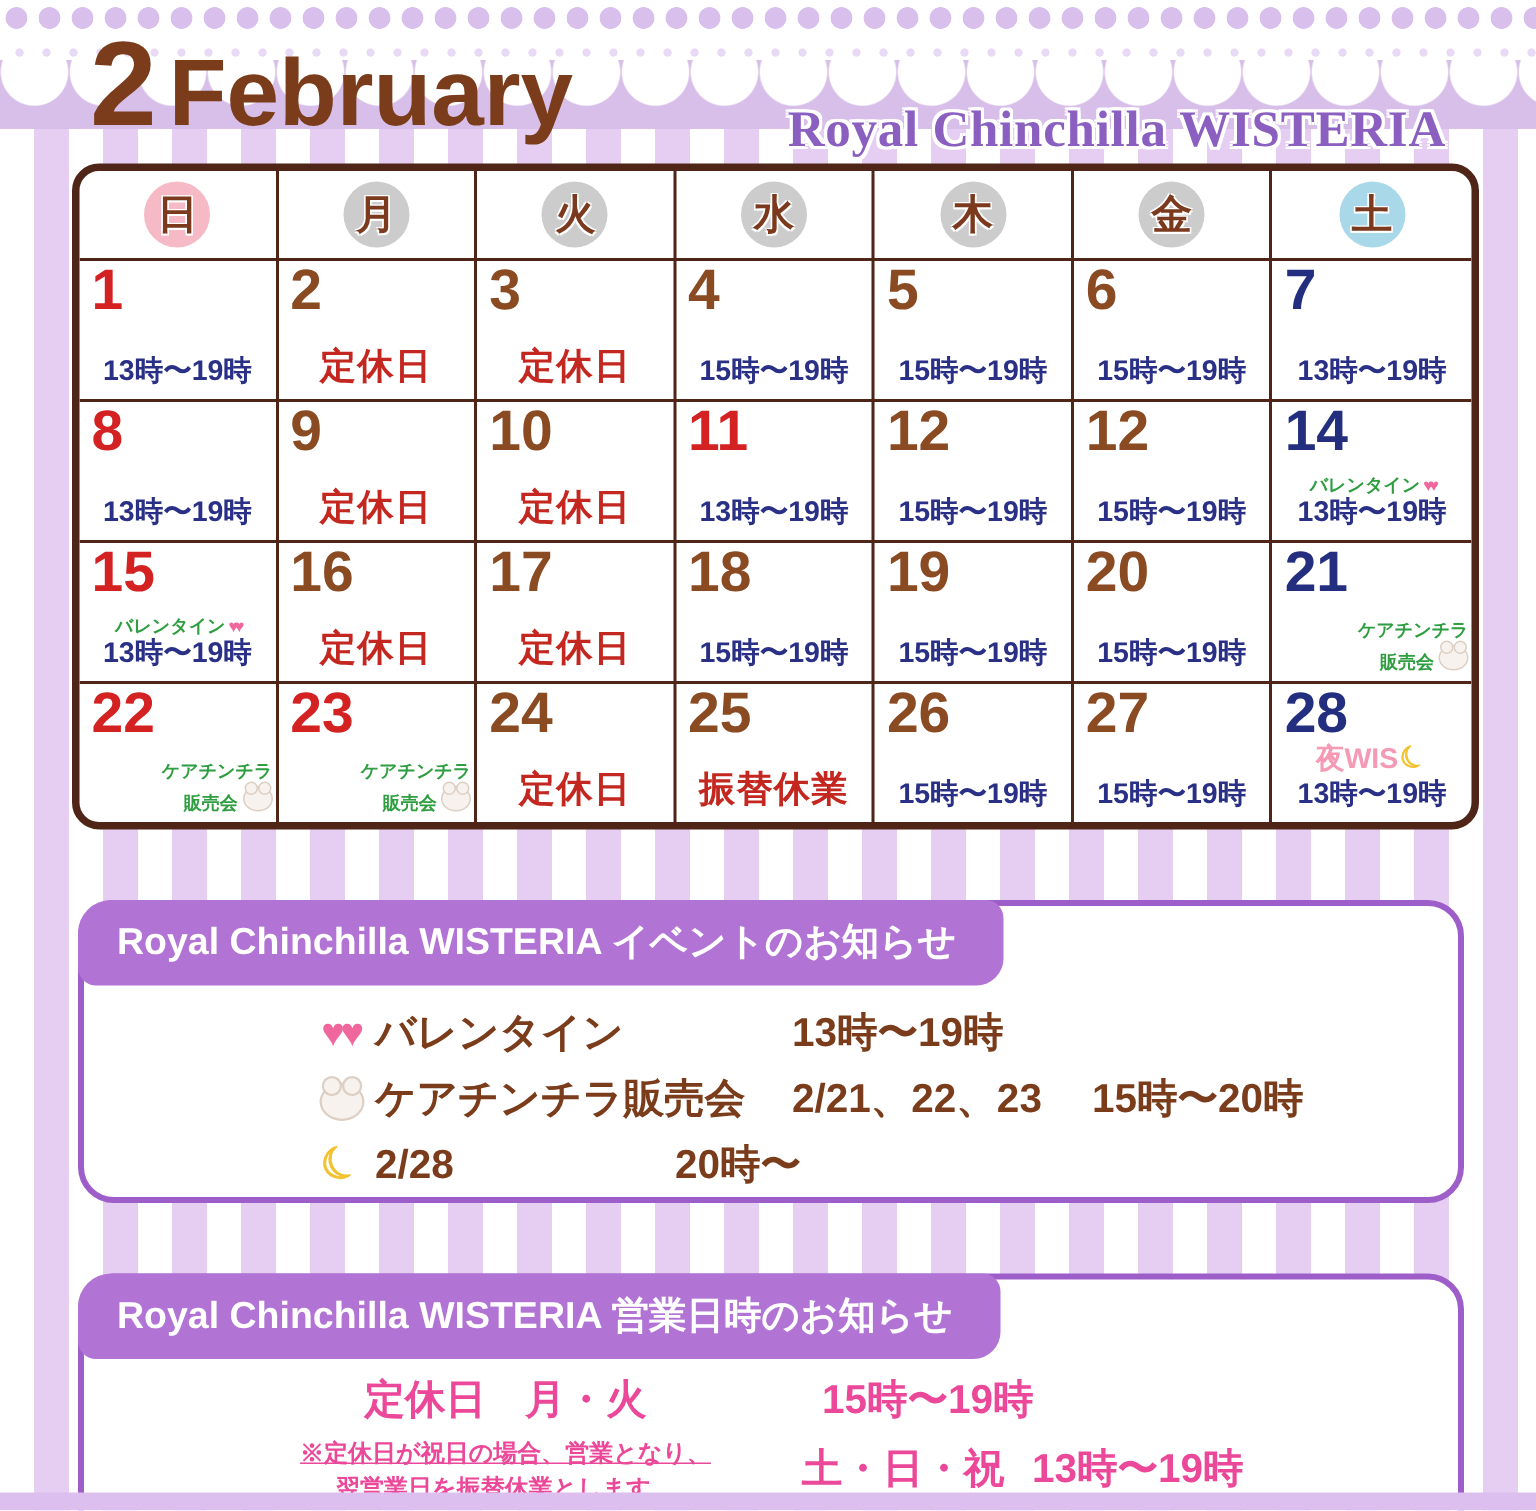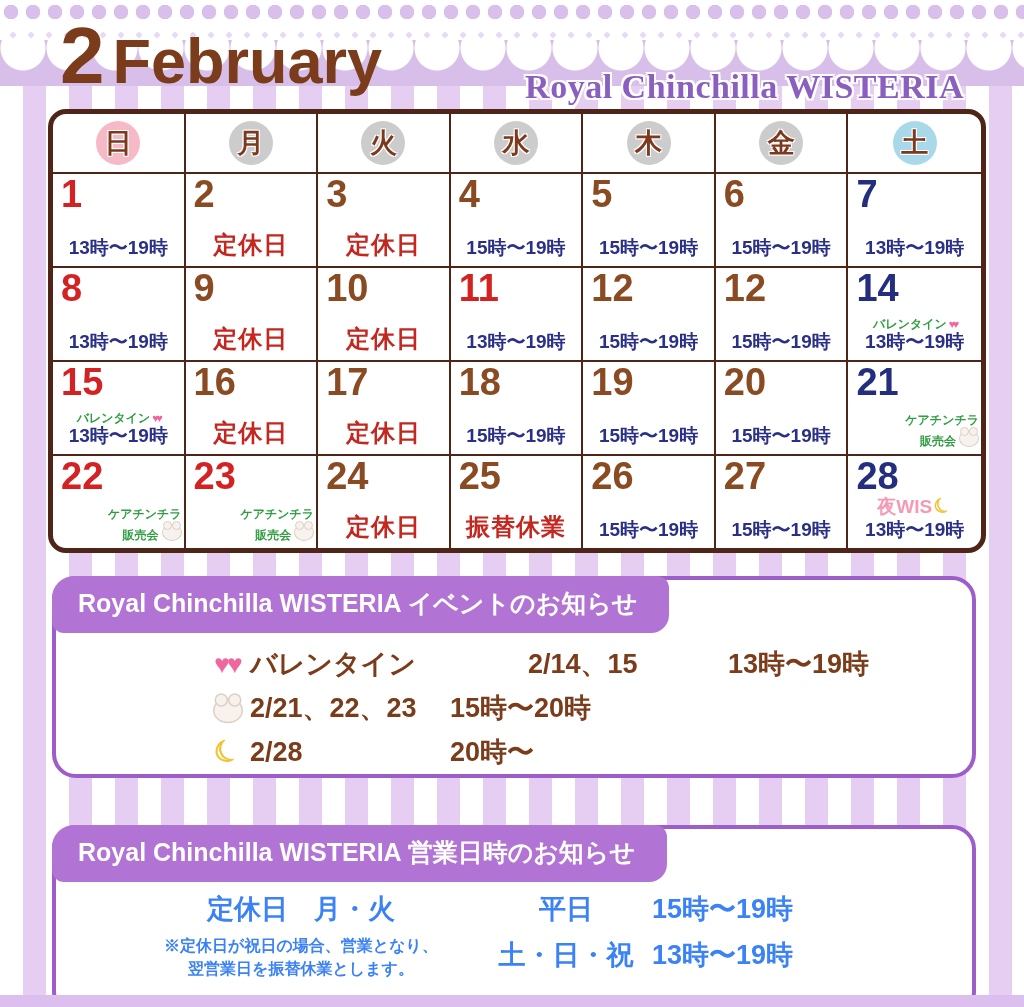--- a/index.html
+++ b/index.html
@@ -73,40 +73,40 @@
     width:18px; height:15px; background:#f7f2ed; border:1px solid #ddcfc3;
     border-radius:50%; position:relative; top:2px; margin-left:3px;
   }
   .icon-chinchilla::before, .icon-chinchilla::after {
     content:""; position:absolute; top:-4px; width:7px; height:7px;
     background:#f7f2ed; border:1px solid #ddcfc3; border-radius:50%;
   }
   .icon-chinchilla::before { left:0; } .icon-chinchilla::after { right:0; }
 
   
-  .box { position:absolute; left:52px; width:916px; background:#fff; border:4px solid #9d5ec9; border-radius:24px; }
+  .box { position:absolute; left:52px; width:916px; background:#fff; border:4px solid #9d5ec9; border-radius:24px;margin-top:24px; }
   .events-box { top:576px; height:194px; }
   .hours-box { top:825px; height:183px; }
   .box-header {
     position:absolute; top:-4px; left:-4px;
     background:#b274d4; color:#fff; font-weight:bold; font-size:25px;
     padding:11px 32px 13px 26px; border-radius:22px 12px 18px 12px; white-space:nowrap;
   }
   .event-rows { padding:66px 0 0 146px; color:#7a3c1a; font-weight:bold; font-size:27px; }
   .event-row { display:flex; align-items:center; margin-bottom:8px; }
   .ev-icon { width:48px; text-align:center; font-size:28px; }
   .ev-icon .icon-chinchilla { transform:scale(1.5); transform-origin:center; }
   .ev-name { width:278px; }
   .ev-dates { width:200px; }
 
-  .hours-content { display:flex; padding:62px 0 0 80px; color:#3b82f6; font-weight:bold; }
+  .hours-content { display:flex; padding:62px 0 0 116px; color:#ec4899; font-weight:bold; }
   .hours-left { width:330px; text-align:center; }
   .hours-big { font-size:27px; }
   .hours-big .sp { display:inline-block; width:26px; }
-  .hours-note { font-size:16px; margin-top:7px; line-height:1.45; }
+  .hours-note { font-size:16px; margin-top:7px; line-height:1.45;text-decoration:underline; }
   .hours-right { margin-left:30px; }
   .hours-line { display:flex; font-size:27px; margin-bottom:10px; }
   .hl-label { min-width:140px; text-align:center; }
   .hl-time { margin-left:16px; }
 </style>
 </head>
 <body>
 
 <div class="page">
   <div class="lace-band"></div>
@@ -328,25 +328,25 @@
         </div>
       </div>
   </div>
 
   <div class="box events-box">
     <div class="box-header">Royal Chinchilla WISTERIA  イベントのお知らせ</div>
     <div class="event-rows">
         <div class="event-row">
           <span class="ev-icon"><span class="icon icon-two-hearts">♥♥</span></span>
           <span class="ev-name">バレンタイン</span>
-          <span class="ev-dates">2/14、15</span>
           <span class="ev-time">13時〜19時</span>
         </div>
         <div class="event-row">
           <span class="ev-icon"><span class="icon icon-chinchilla"></span></span>
+          <span class="ev-name">ケアチンチラ販売会</span>
           <span class="ev-dates">2/21、22、23</span>
           <span class="ev-time">15時〜20時</span>
         </div>
         <div class="event-row">
           <span class="ev-icon"><span class="icon icon-crescent-moon">☾</span></span>
           <span class="ev-dates">2/28</span>
           <span class="ev-time">20時〜</span>
         </div>
       </div>
   </div>
@@ -358,21 +358,20 @@
         <div class="hours-big">
           <span>定休日</span><span class="sp"></span><span>月・火</span>
         </div>
         <div class="hours-note">
           <div>※定休日が祝日の場合、営業となり、</div>
           <div>翌営業日を振替休業とします。</div>
         </div>
       </div>
       <div class="hours-right">
         <div class="hours-line">
-          <span class="hl-label">平日</span>
           <span class="hl-time">15時〜19時</span>
         </div>
         <div class="hours-line">
           <span class="hl-label">土・日・祝</span>
           <span class="hl-time">13時〜19時</span>
         </div>
       </div>
     </div>
   </div>
 

